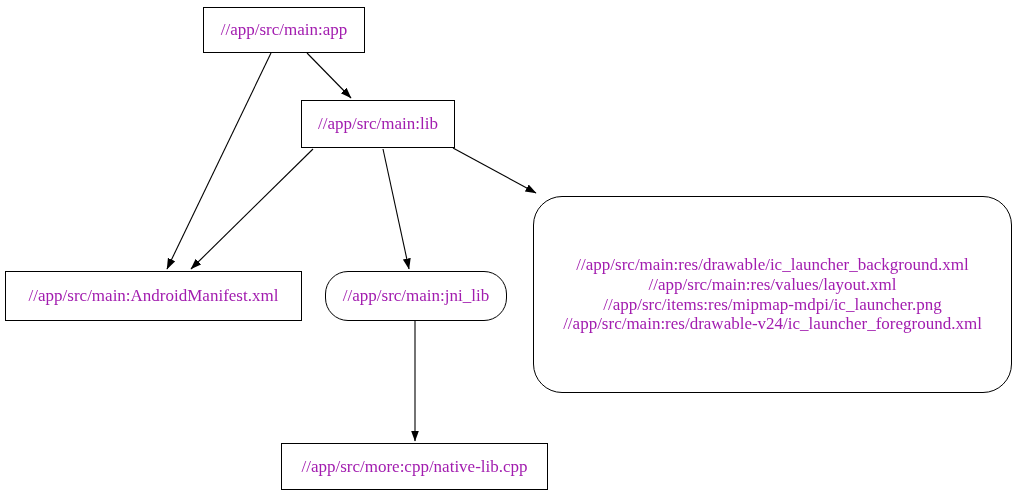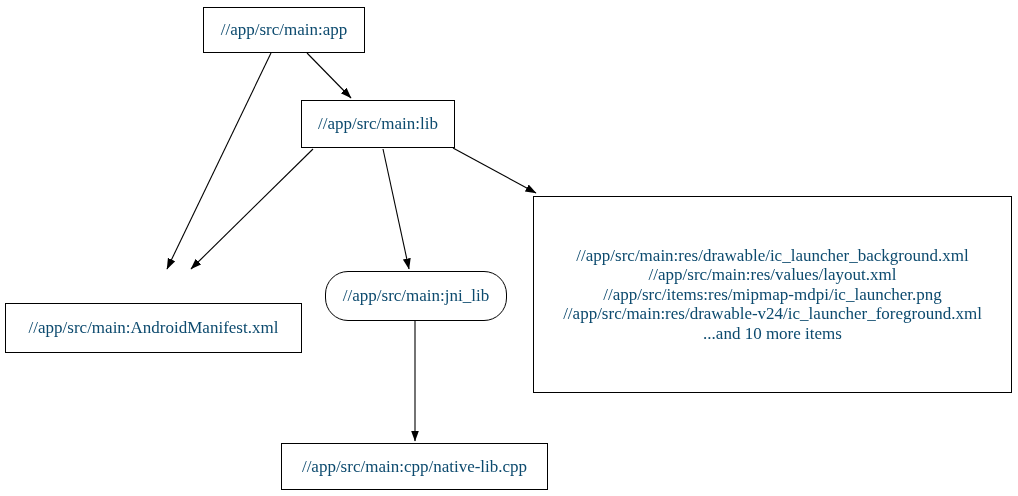--- a/index.html
+++ b/index.html
@@ -6,21 +6,21 @@
     margin: 0;
     padding: 0;
     background: #ffffff;
   }
   .graph-canvas {
     position: relative;
     width: 1018px;
     height: 496px;
     background: #ffffff;
     font-family: "Liberation Serif", "DejaVu Serif", serif;
-    color: #0c4a6e;
+    color: #a21caf;
     overflow: hidden;
     text-decoration: underline;
   }
   .edges-layer {
     position: absolute;
     left: 0;
     top: 0;
     width: 1018px;
     height: 496px;
   }
@@ -37,24 +37,25 @@
     align-items: center;
     justify-content: center;
     text-align: center;
     font-size: 17px;
     line-height: 19.6px;
     white-space: nowrap;
   }
   .gnode.multi {
     flex-direction: column;
     justify-content: center;
+    border-radius: 29px;
   }
   .node-app      { left: 203px; top: 7px;   width: 162px; height: 46px; }
   .node-lib      { left: 301px; top: 100px; width: 154px; height: 48px; }
-  .node-manifest { left: 5px;   top: 271px; width: 297px; height: 50px; margin-top: 32px; }
+  .node-manifest { left: 5px;   top: 271px; width: 297px; height: 50px; }
   .node-jni      { left: 325px; top: 271px; width: 182px; height: 50px; border-radius: 23px; }
   .node-res      { left: 533px; top: 196px; width: 479px; height: 197px; }
   .node-native   { left: 281px; top: 443px; width: 267px; height: 47px; }
 </style>
 </head>
 <body>
 
 <div class="graph-canvas">
 
   <svg class="edges-layer" width="1018" height="496" viewBox="0 0 1018 496" xmlns="http://www.w3.org/2000/svg">
@@ -85,20 +86,19 @@
 
   <div class="gnode node-jni">
     <span>//app/src/main:jni_lib</span>
   </div>
 
   <div class="gnode node-res multi">
     <div>//app/src/main:res/drawable/ic_launcher_background.xml</div>
     <div>//app/src/main:res/values/layout.xml</div>
     <div>//app/src/items:res/mipmap-mdpi/ic_launcher.png</div>
     <div>//app/src/main:res/drawable-v24/ic_launcher_foreground.xml</div>
-    <div>...and 10 more items</div>
   </div>
 
   <div class="gnode node-native">
-    <span>//app/src/main:cpp/native-lib.cpp</span>
+    <span>//app/src/more:cpp/native-lib.cpp</span>
   </div>
 
 </div>
 
 </body></html>

